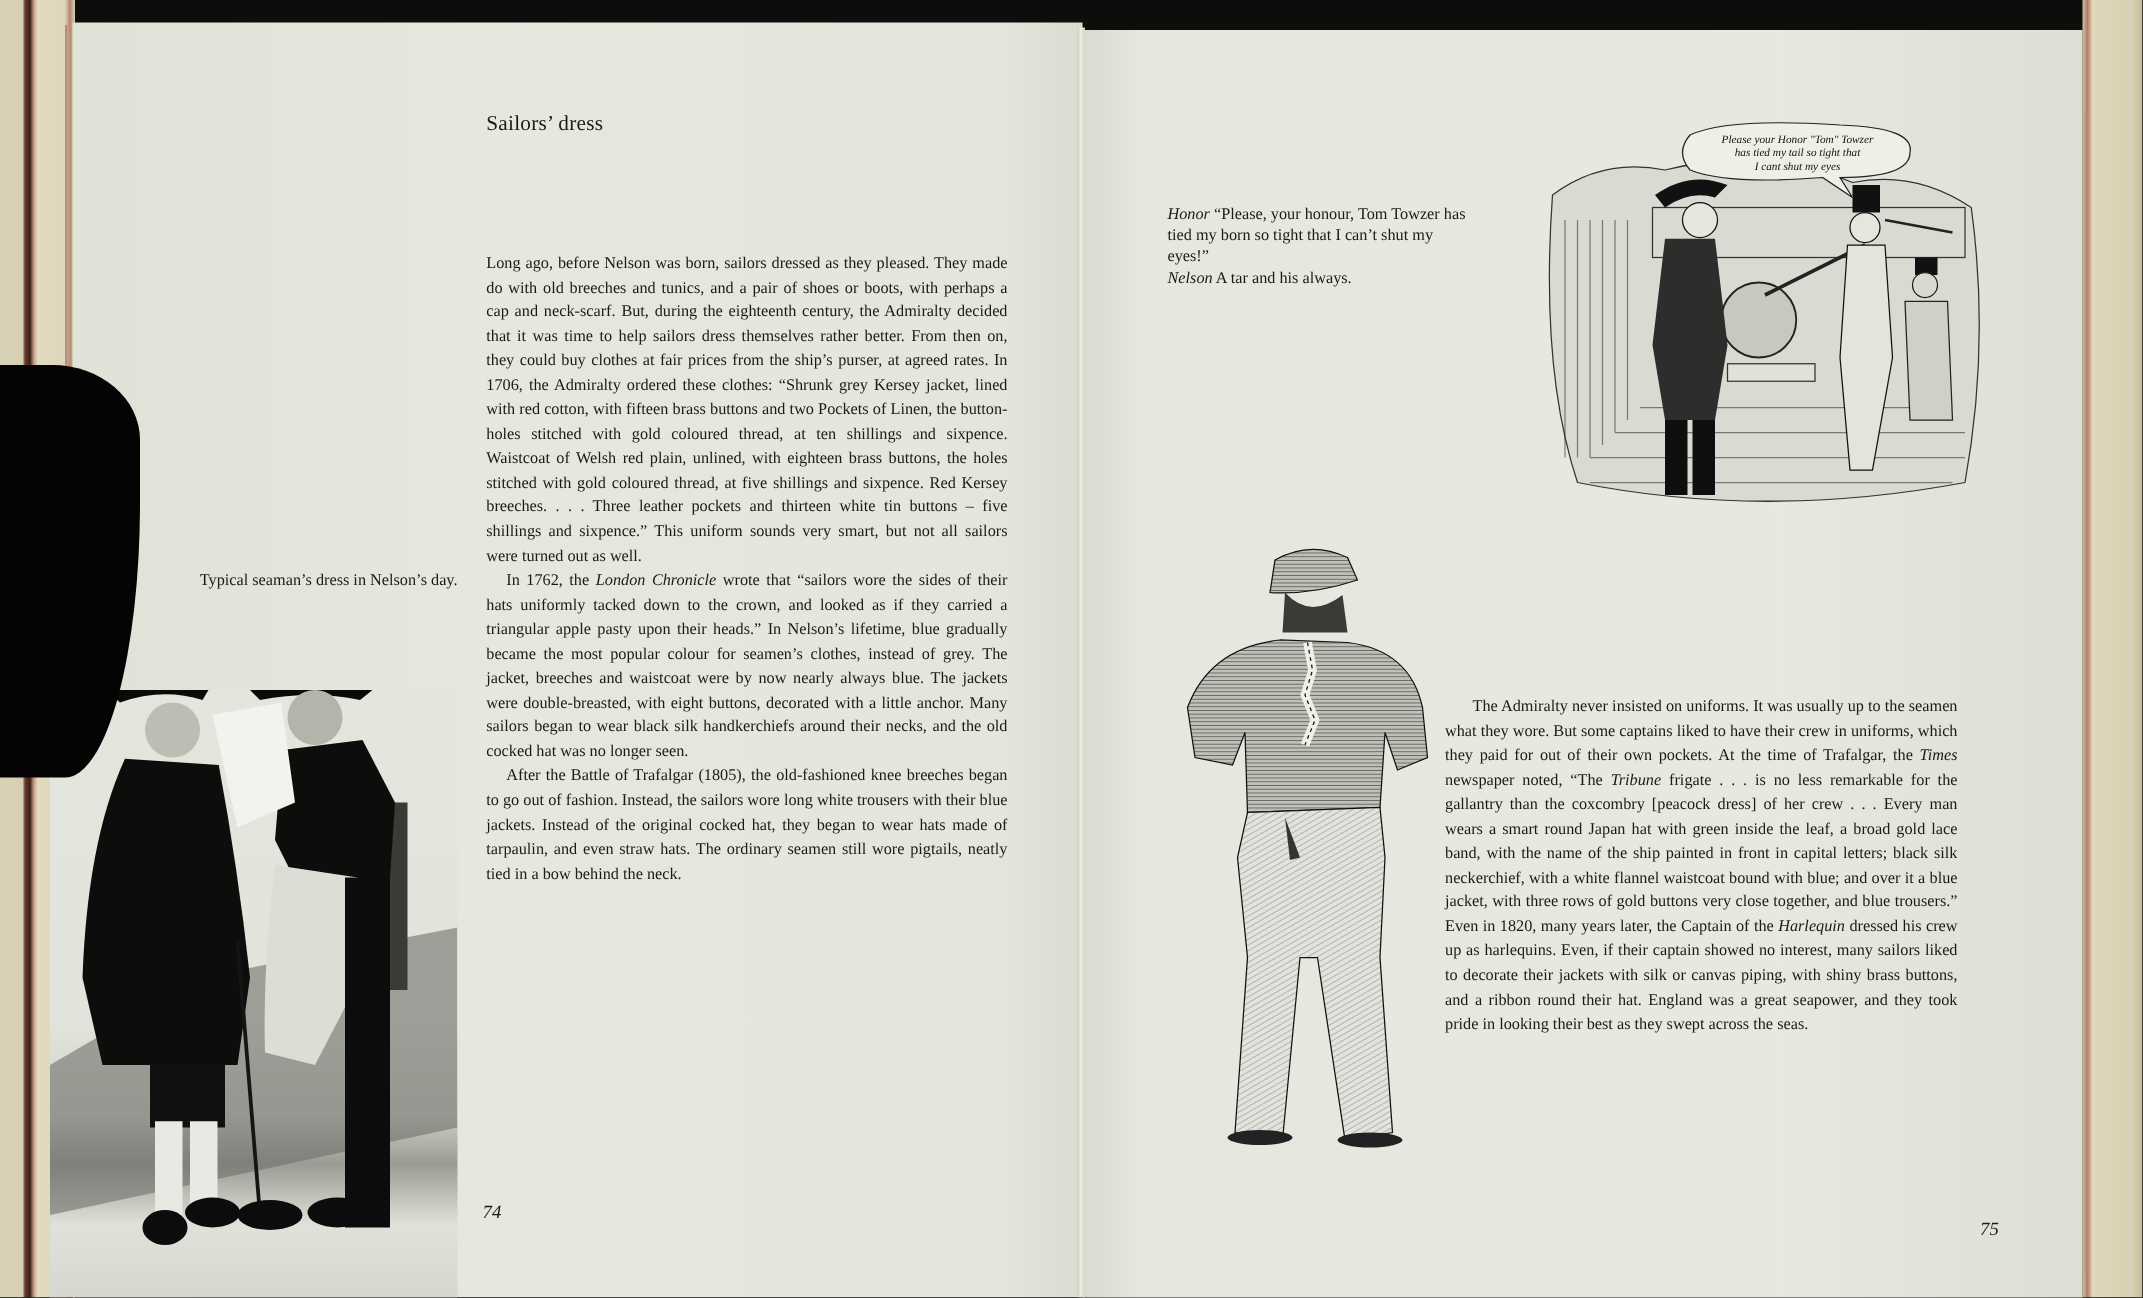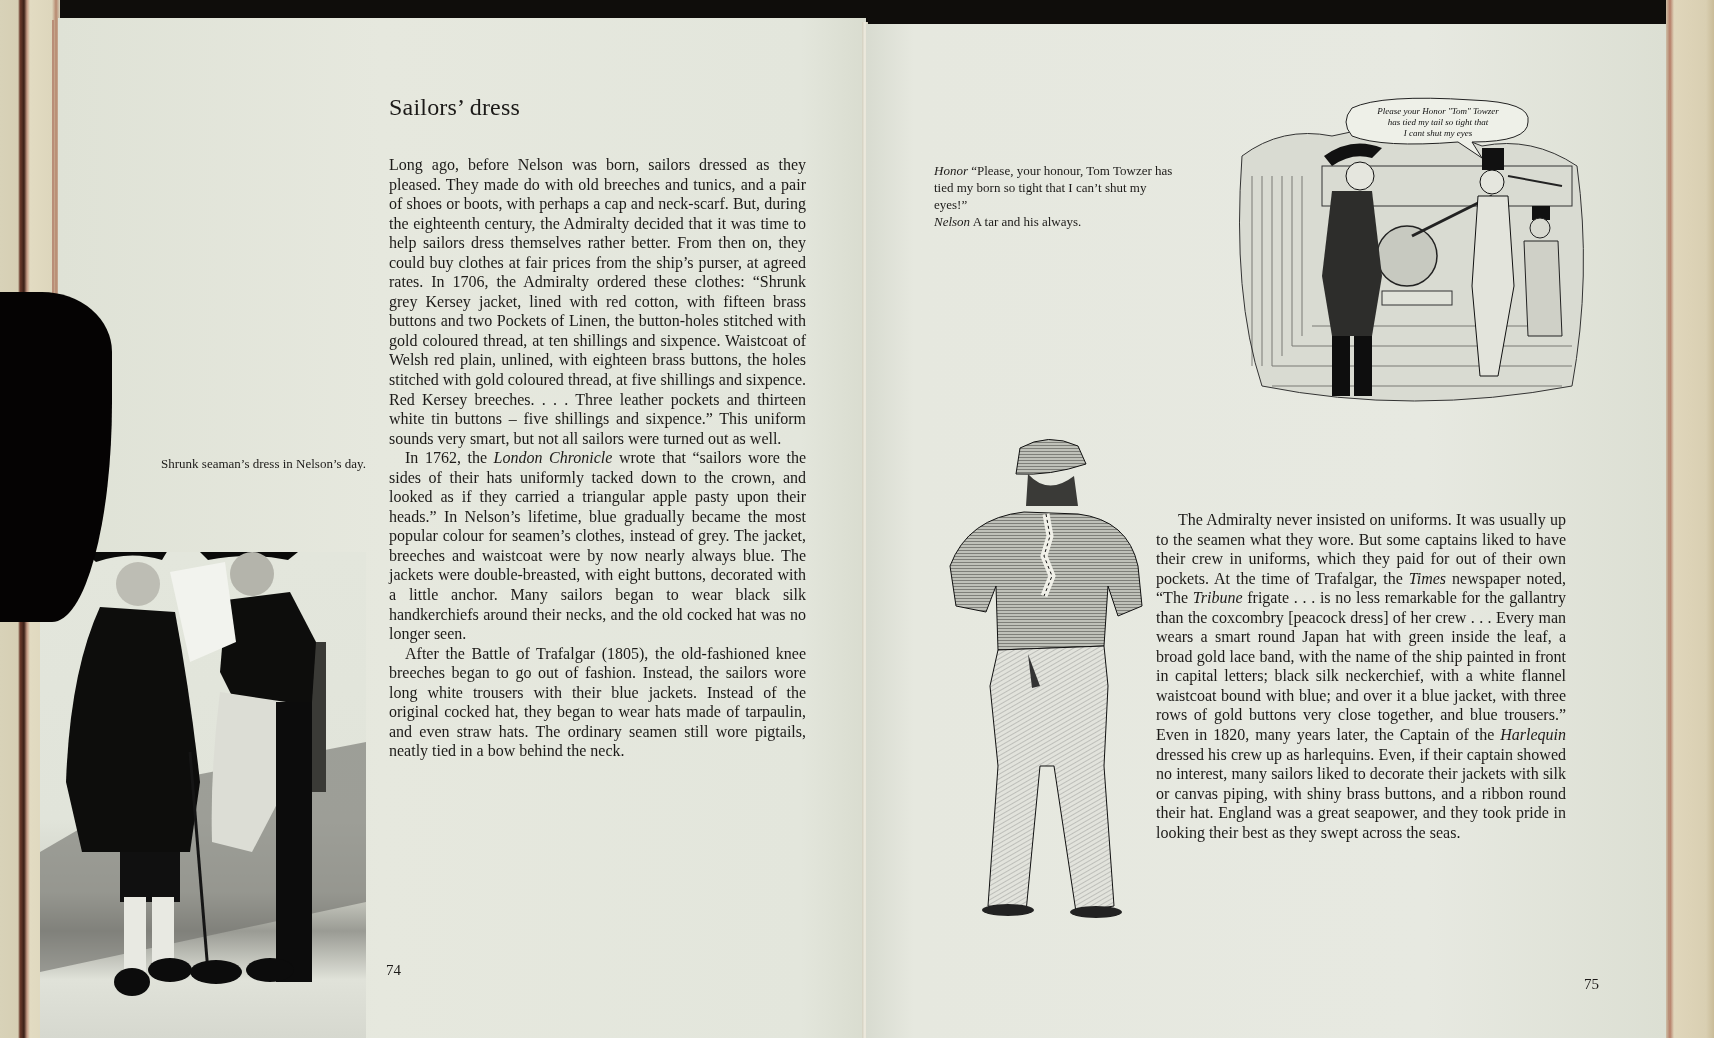--- a/index.html
+++ b/index.html
@@ -6,31 +6,31 @@
   body{width:1714px;height:1038px;overflow:hidden;background:#151210;position:relative;font-family:"Liberation Serif","DejaVu Serif",serif;color:#1c1a18;}
   .cover-top{position:absolute;left:0;top:0;width:1714px;height:24px;background:#0f0d0b;}
   .cover-left{position:absolute;left:0;top:0;width:60px;height:1038px;background:linear-gradient(90deg,#d8d2b8 0,#d6cfb4 18px,#6b3a2c 20px,#3a1f17 24px,#c49a84 27px,#e2dbc2 30px,#ddd6bc 52px,#b6876e 56px,#d8d3bd 60px);}
   .cover-right{position:absolute;right:0;top:0;width:48px;height:1038px;background:linear-gradient(90deg,#cdbfa6 0,#b57d67 4px,#e0d6bb 8px,#d9cfb2 40px,#c9bb98 48px);}
   .page{position:absolute;top:18px;height:1020px;background:#e4e7dd;}
   .page-left{left:58px;width:808px;background:linear-gradient(90deg,#dfe2d6 0,#e6e8de 40%,#e3e6dc 92%,#d9dccf 100%);}
   .page-right{left:866px;width:800px;top:24px;background:linear-gradient(90deg,#d8dbd0 0,#e6e8df 6%,#e7e9e1 70%,#dcdfd3 100%);}
   .gutter{position:absolute;left:862px;top:22px;width:6px;height:1016px;background:linear-gradient(90deg,#d2cfbf,#f0ede2,#cfc9b4);}
   .border-line{position:absolute;top:20px;width:2px;height:1000px;background:#b98e78;}
   .hand{position:absolute;left:0;top:292px;width:112px;height:330px;background:#050303;border-radius:0 70px 60px 0 / 0 60px 220px 0;}
-  .title{position:absolute;left:389px;top:78px;font-size:24px;font-weight:normal;letter-spacing:0.2px;}
-  .col{position:absolute;font-size:16px;line-height:19.55px;text-align:justify;}
+  .title{position:absolute;left:389px;top:78px;font-size:17px;font-weight:normal;letter-spacing:0.2px;}
+  .col{position:absolute;font-size:13px;line-height:19.55px;text-align:justify;margin-top:45px;}
   .col p{margin:0;text-indent:0;}
   .col p + p{text-indent:16px;font-family:Liberation Serif, serif;}
   .left-col{left:389px;top:155px;width:417px;}
   .right-col{left:1156px;top:510px;width:410px;}
   .right-col p{text-indent:22px;}
   .caption{position:absolute;font-size:13px;line-height:17px;}
   .cap-left{left:100px;top:455px;width:266px;text-align:right;}
   .cap-right{left:934px;top:162px;width:240px;}
-  .folio{position:absolute;font-size:15px;}
+  .folio{position:absolute;font-size:15px;font-style:italic;}
   .folio-left{left:386px;top:962px;}
   .folio-right{left:1584px;top:976px;}
   .photo{position:absolute;left:40px;top:552px;width:326px;height:486px;background:linear-gradient(180deg,#e3e6dc 0,#e1e4da 55%,#cfd1c7 70%,#9a9b94 78%,#e0e2d9 88%,#d6d8cf 100%);overflow:hidden;}
   .illus{position:absolute;}
   .cartoon{left:1232px;top:96px;width:360px;height:322px;}
   .tar{left:928px;top:436px;width:240px;height:490px;}
   .i{font-style:italic;}
 </style>
 </head>
 <body>
@@ -68,21 +68,21 @@
     <rect x="236" y="150" width="36" height="280" fill="#0c0c0c"></rect>
     <ellipse cx="176" cy="420" rx="26" ry="12" fill="#0c0c0c"></ellipse>
     <ellipse cx="230" cy="418" rx="24" ry="12" fill="#0c0c0c"></ellipse>
   </svg>
 </div>
 
 <div class="hand"></div>
 
 <h1 class="title">Sailors’ dress</h1>
 
-<div class="caption cap-left">Shrunk seaman’s dress in Nelson’s day.</div>
+<div class="caption cap-left">Typical seaman’s dress in Nelson’s day.</div>
 
 <div class="col left-col" id="left-col">
     <p><span>Long ago, before Nelson was born, sailors dressed as they pleased. They made do with old breeches and tunics, and a pair of shoes or boots, with perhaps a cap and neck-scarf. But, during the eighteenth century, the Admiralty decided that it was time to help sailors dress themselves rather better. From then on, they could buy clothes at fair prices from the ship’s purser, at agreed rates. In 1706, the Admiralty ordered these clothes: “Shrunk grey Kersey jacket, lined with red cotton, with fifteen brass buttons and two Pockets of Linen, the button-holes stitched with gold coloured thread, at ten shillings and sixpence. Waistcoat of Welsh red plain, unlined, with eighteen brass buttons, the holes stitched with gold coloured thread, at five shillings and sixpence. Red Kersey breeches. . . . Three leather pockets and thirteen white tin buttons – five shillings and sixpence.” This uniform sounds very smart, but not all sailors were turned out as well.</span></p>
     <p><span>In 1762, the </span><span class="i">London Chronicle</span><span> wrote that “sailors wore the sides of their hats uniformly tacked down to the crown, and looked as if they carried a triangular apple pasty upon their heads.” In Nelson’s lifetime, blue gradually became the most popular colour for seamen’s clothes, instead of grey. The jacket, breeches and waistcoat were by now nearly always blue. The jackets were double-breasted, with eight buttons, decorated with a little anchor. Many sailors began to wear black silk handkerchiefs around their necks, and the old cocked hat was no longer seen.</span></p>
     <p><span>After the Battle of Trafalgar (1805), the old-fashioned knee breeches began to go out of fashion. Instead, the sailors wore long white trousers with their blue jackets. Instead of the original cocked hat, they began to wear hats made of tarpaulin, and even straw hats. The ordinary seamen still wore pigtails, neatly tied in a bow behind the neck.</span></p>
   </div>
 
 <div class="folio folio-left">74</div>
 
 <div class="gutter"></div>

